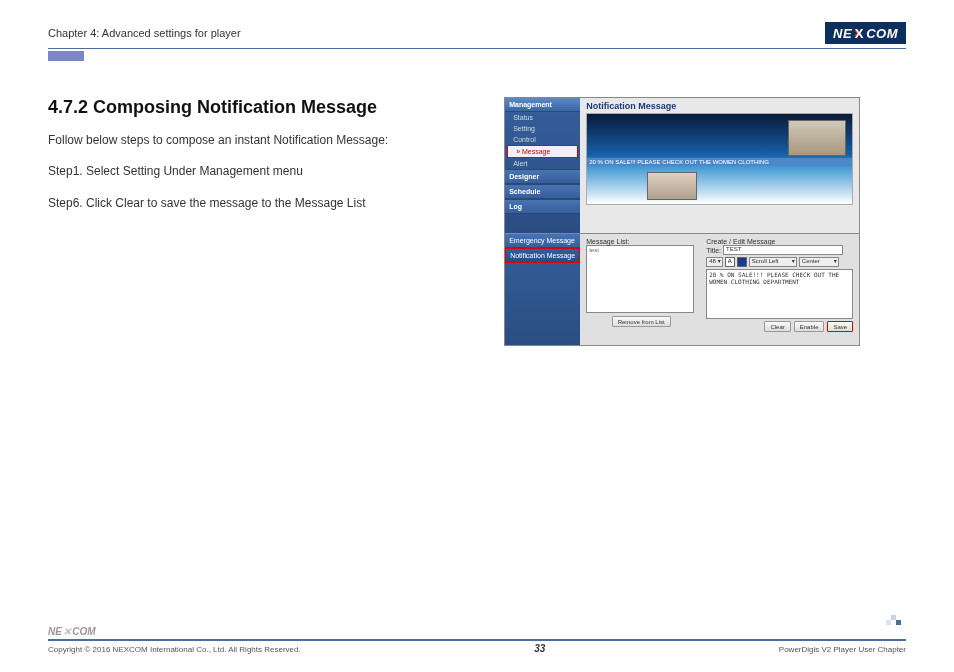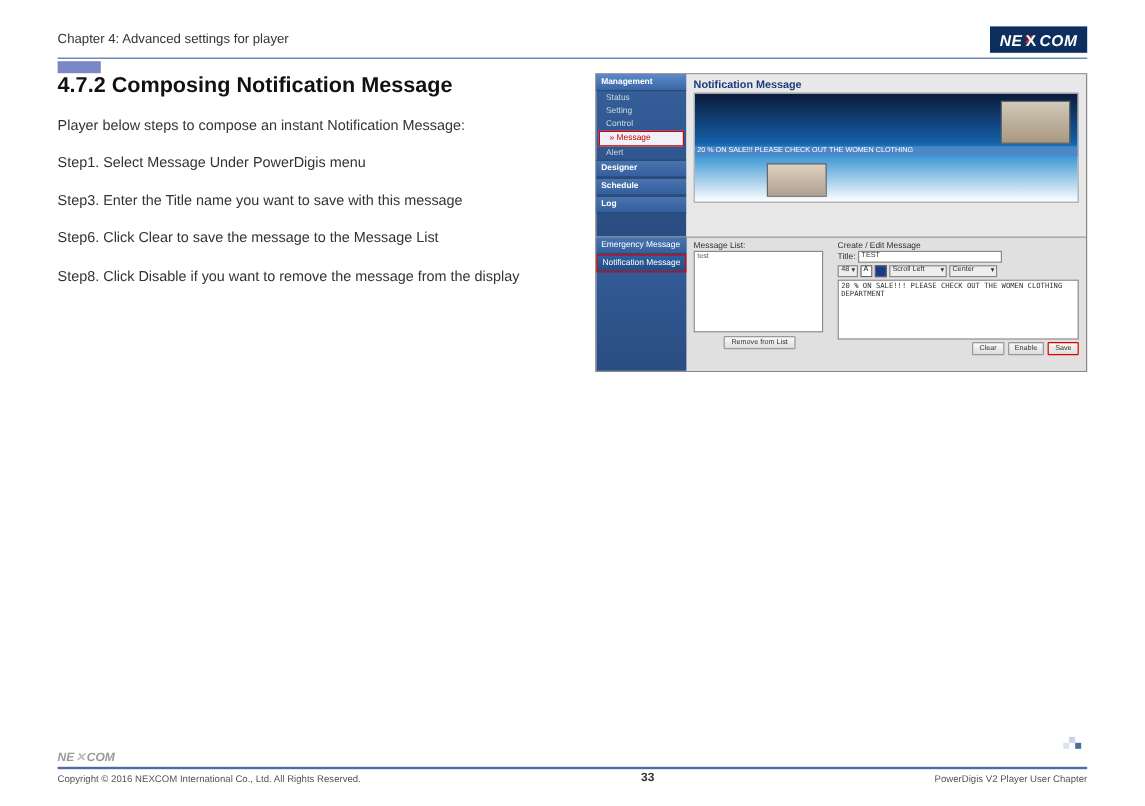--- a/index.html
+++ b/index.html
@@ -41,20 +41,21 @@
     .logo-tr .x span { position: relative; }
     .logo-tr .com { color: #fff; font-weight: bold; font-size: 13px; letter-spacing: 0.5px; font-style: italic; }
     .small-bar {
       width: 36px;
       height: 10px;
       background: #7b88c5;
       margin-top: 2px;
     }
     .content {
       display: flex;
+      margin-top: 36px;
       gap: 20px;
     }
     .left-col {
       width: 445px;
     }
     .section-heading {
       font-size: 18px;
       font-weight: bold;
       color: #111;
       margin-bottom: 14px;
@@ -63,21 +64,21 @@
       font-size: 12px;
       line-height: 1.45;
       color: #333;
       margin-bottom: 14px;
     }
     .right-col {
       width: 410px;
     }
     .screenshot {
       border: 1px solid #888;
-      width: 410px;
+      width: 356px;
       background: #e8e8e8;
       font-size: 8px;
     }
     .ss-top {
       display: flex;
       height: 135px;
     }
     .ss-sidebar {
       width: 75px;
       background: linear-gradient(#355f9c, #2a4d82);
@@ -300,44 +301,43 @@
       right: 0;
       top: -11px;
       width: 20px;
       height: 10px;
     }
     .footer-deco .sq { position: absolute; width: 5px; height: 5px; }
     .page-num {
       font-size: 10px;
       font-weight: bold;
       color: #333;
+      font-style: italic;
     }
   </style>
 </head>
 <body>
 
 <div class="page">
   <div class="header-row">
     <div class="chapter-title">Chapter 4: Advanced settings for player</div>
     <div class="logo-tr">
       <span class="ne">NE</span>
       <span class="x"><span>X</span></span>
       <span class="com">COM</span>
     </div>
   </div>
   <div class="small-bar"></div>
 
   <div class="content">
     <div class="left-col">
       <div class="section-heading">4.7.2 Composing Notification Message</div>
-      <p class="body-text">Player below steps to compose an instant Notification Message:</p>
-      <p class="body-text">Step1. Select Message Under PowerDigis menu</p>
-      <p class="body-text">Step3. Enter the Title name you want to save with this message</p>
+      <p class="body-text">Follow below steps to compose an instant Notification Message:</p>
+      <p class="body-text">Step1. Select Setting Under Management menu</p>
       <p class="body-text">Step6. Click Clear to save the message to the Message List</p>
-      <p class="body-text">Step8. Click Disable if you want to remove the message from the display</p>
     </div>
 
     <div class="right-col">
       <div class="screenshot">
         <div class="ss-top">
           <div class="ss-sidebar">
             <div class="ss-side-head">Management</div>
             <div class="ss-side-item">Status</div>
             <div class="ss-side-item">Setting</div>
             <div class="ss-side-item">Control</div>

